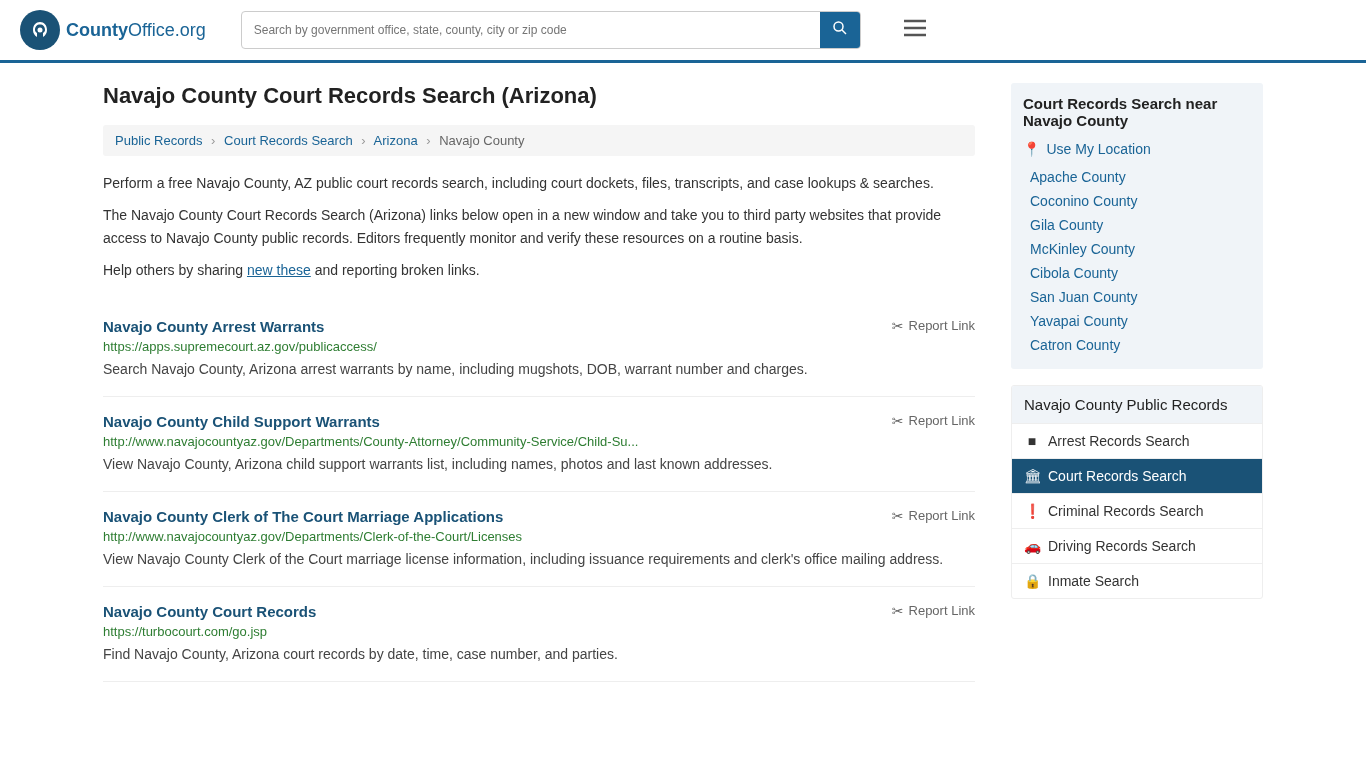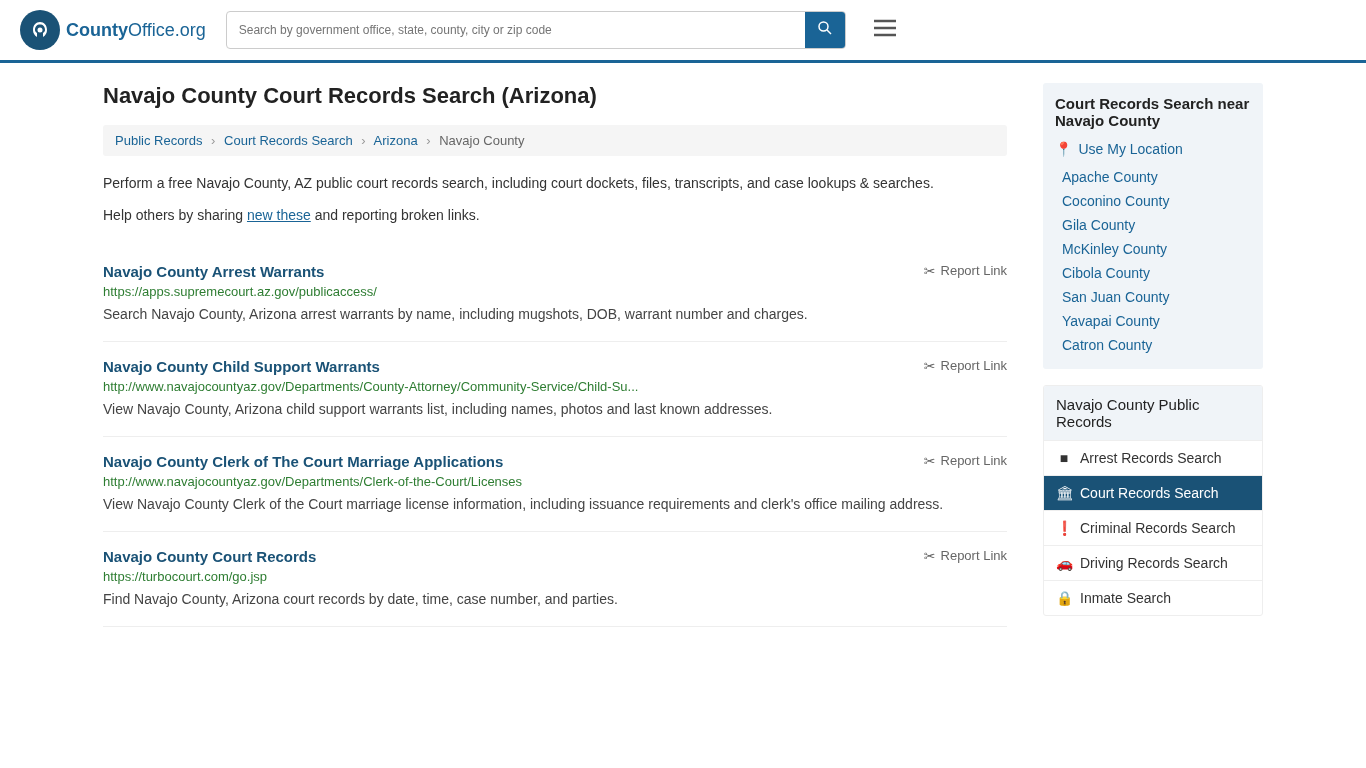--- a/index.html
+++ b/index.html
@@ -5,21 +5,21 @@
     * { box-sizing: border-box; margin: 0; padding: 0; }
     body { font-family: Arial, sans-serif; font-size: 14px; color: #333; background: #fff; }
 
     
     .header {
       background: #fff;
       border-bottom: 3px solid #1a6496;
       padding: 10px 20px;
       display: flex;
       align-items: center;
-      gap: 20px;
+      gap: 35px;
     }
     .logo-area {
       display: flex;
       align-items: center;
       gap: 6px;
       text-decoration: none;
     }
     .logo-circle {
       width: 40px;
       height: 40px;
@@ -77,21 +77,21 @@
       margin: 0 auto;
       padding: 20px;
       display: flex;
       gap: 36px;
     }
     .content-area {
       flex: 1;
       min-width: 0;
     }
     .sidebar {
-      width: 220px;
+      width: 252px;
       flex-shrink: 0;
     }
 
     
     .page-title {
       font-size: 22px;
       font-weight: bold;
       color: #222;
       margin-bottom: 16px;
     }
@@ -278,20 +278,21 @@
       <a href="#">Public Records</a>
       <span class="sep">›</span>
       <a href="#">Court Records Search</a>
       <span class="sep">›</span>
       <a href="#">Arizona</a>
       <span class="sep">›</span>
       <span>Navajo County</span>
     </div>
 
     <p class="description">Perform a free Navajo County, AZ public court records search, including court dockets, files, transcripts, and case lookups &amp; searches.</p>
+    <p class="description">The Navajo County Court Records Search (Arizona) links below open in a new window and take you to third party websites that provide access to Navajo County public records. Editors frequently monitor and verify these resources on a routine basis.</p>
     <p class="share-text">
       <span>Help others by sharing </span><a href="#">new these</a><span> and reporting broken links.</span>
     </p>
 
     <div>
 
       <div class="result-item">
         <div class="result-header">
           <span class="result-title">Navajo County Arrest Warrants</span>
           <span class="report-link">

